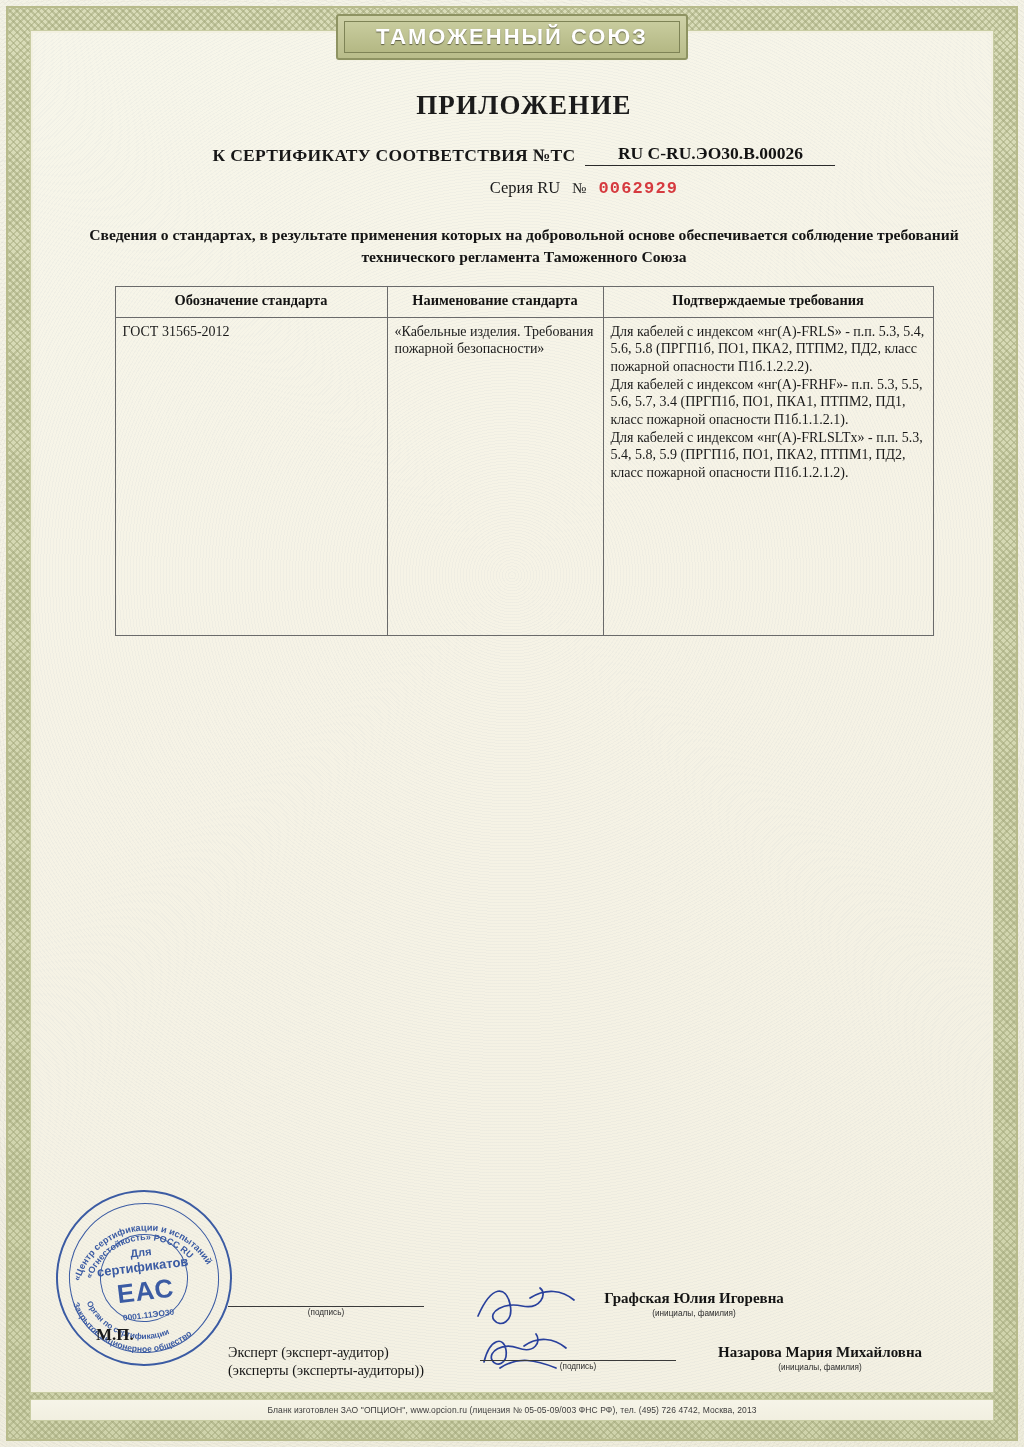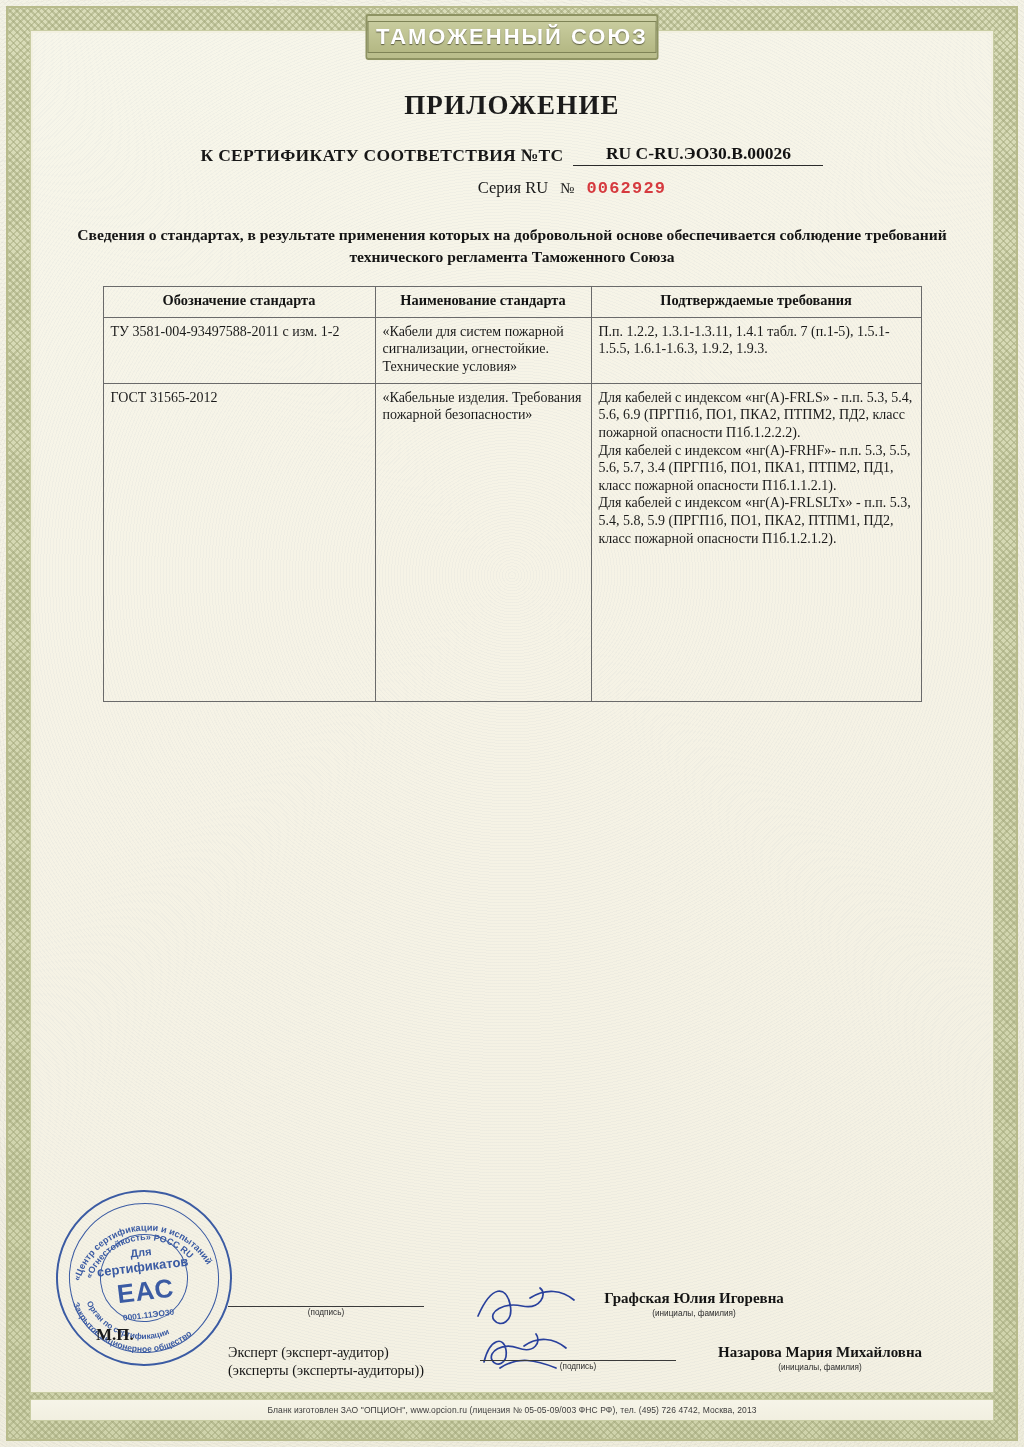--- a/index.html
+++ b/index.html
@@ -55,21 +55,21 @@
     color: #3b3b3b;
     letter-spacing: 0.1px;
     white-space: nowrap;
   }
 
   
   .banner {
     position: absolute;
     left: 50%; transform: translateX(-50%);
     top: 14px;
-    width: 293px; height: 46px;
+    width: 352px; height: 46px;
     background: linear-gradient(#cfd2a8, #b9bd8a);
     border: 2px solid #8e9362;
     border-radius: 3px;
     display: flex; align-items: center; justify-content: center;
     box-shadow: 0 1px 0 #f3f2e4;
   }
   .banner-inner {
     width: 336px; height: 32px;
     border: 1px solid #7e8356;
     display: flex; align-items: center; justify-content: center;
@@ -81,21 +81,21 @@
     font-size: 22px;
     letter-spacing: 2px;
     color: #ffffff;
     text-shadow: 0 1px 1px rgba(60,60,40,0.75);
     white-space: nowrap;
   }
 
   
   .content {
     position: absolute;
-    left: 60px; right: 60px; top: 82px;
+    left: 72px; right: 60px; top: 82px;
     width: 904px;
   }
   .doc-title {
     text-align: center;
     font-size: 27px;
     font-weight: bold;
     letter-spacing: 1.2px;
     color: #1b1b1b;
     margin-top: 8px;
   }
@@ -306,29 +306,24 @@
       </colgroup>
       <thead>
         <tr>
           <th>Обозначение стандарта</th>
           <th>Наименование стандарта</th>
           <th>Подтверждаемые требования</th>
         </tr>
       </thead>
       <tbody>
         <tr>
-          <td>ТУ 3581-004-93497588-2011 с изм. 1-2</td>
-          <td>«Кабели для систем пожарной сигнализации, огнестойкие. Технические условия»</td>
-          <td>П.п. 1.2.2, 1.3.1-1.3.11, 1.4.1 табл. 7 (п.1-5), 1.5.1-1.5.5, 1.6.1-1.6.3, 1.9.2, 1.9.3.</td>
-        </tr>
-        <tr>
           <td class="td-tall">ГОСТ 31565-2012</td>
           <td>«Кабельные изделия. Требования пожарной безопасности»</td>
           <td>
-            <p class="cell-p">Для кабелей с индексом «нг(А)-FRLS» -  п.п. 5.3, 5.4, 5.6, 6.9 (ПРГП1б, ПО1, ПКА2, ПТПМ2, ПД2, класс пожарной опасности П1б.1.2.2.2).</p>
+            <p class="cell-p">Для кабелей с индексом «нг(А)-FRLS» -  п.п. 5.3, 5.4, 5.6, 5.8 (ПРГП1б, ПО1, ПКА2, ПТПМ2, ПД2, класс пожарной опасности П1б.1.2.2.2).</p>
             <p class="cell-p">Для кабелей с индексом «нг(А)-FRHF»- п.п. 5.3, 5.5, 5.6, 5.7, 3.4 (ПРГП1б, ПО1, ПКА1, ПТПМ2, ПД1, класс пожарной опасности П1б.1.1.2.1).</p>
             <p class="cell-p">Для кабелей с индексом «нг(А)-FRLSLTx» - п.п. 5.3, 5.4, 5.8, 5.9 (ПРГП1б, ПО1, ПКА2, ПТПМ1, ПД2, класс пожарной опасности П1б.1.2.1.2).</p>
           </td>
         </tr>
       </tbody>
     </table>
   </div>
 
   <div class="stamp">
     <div class="ring"></div>

